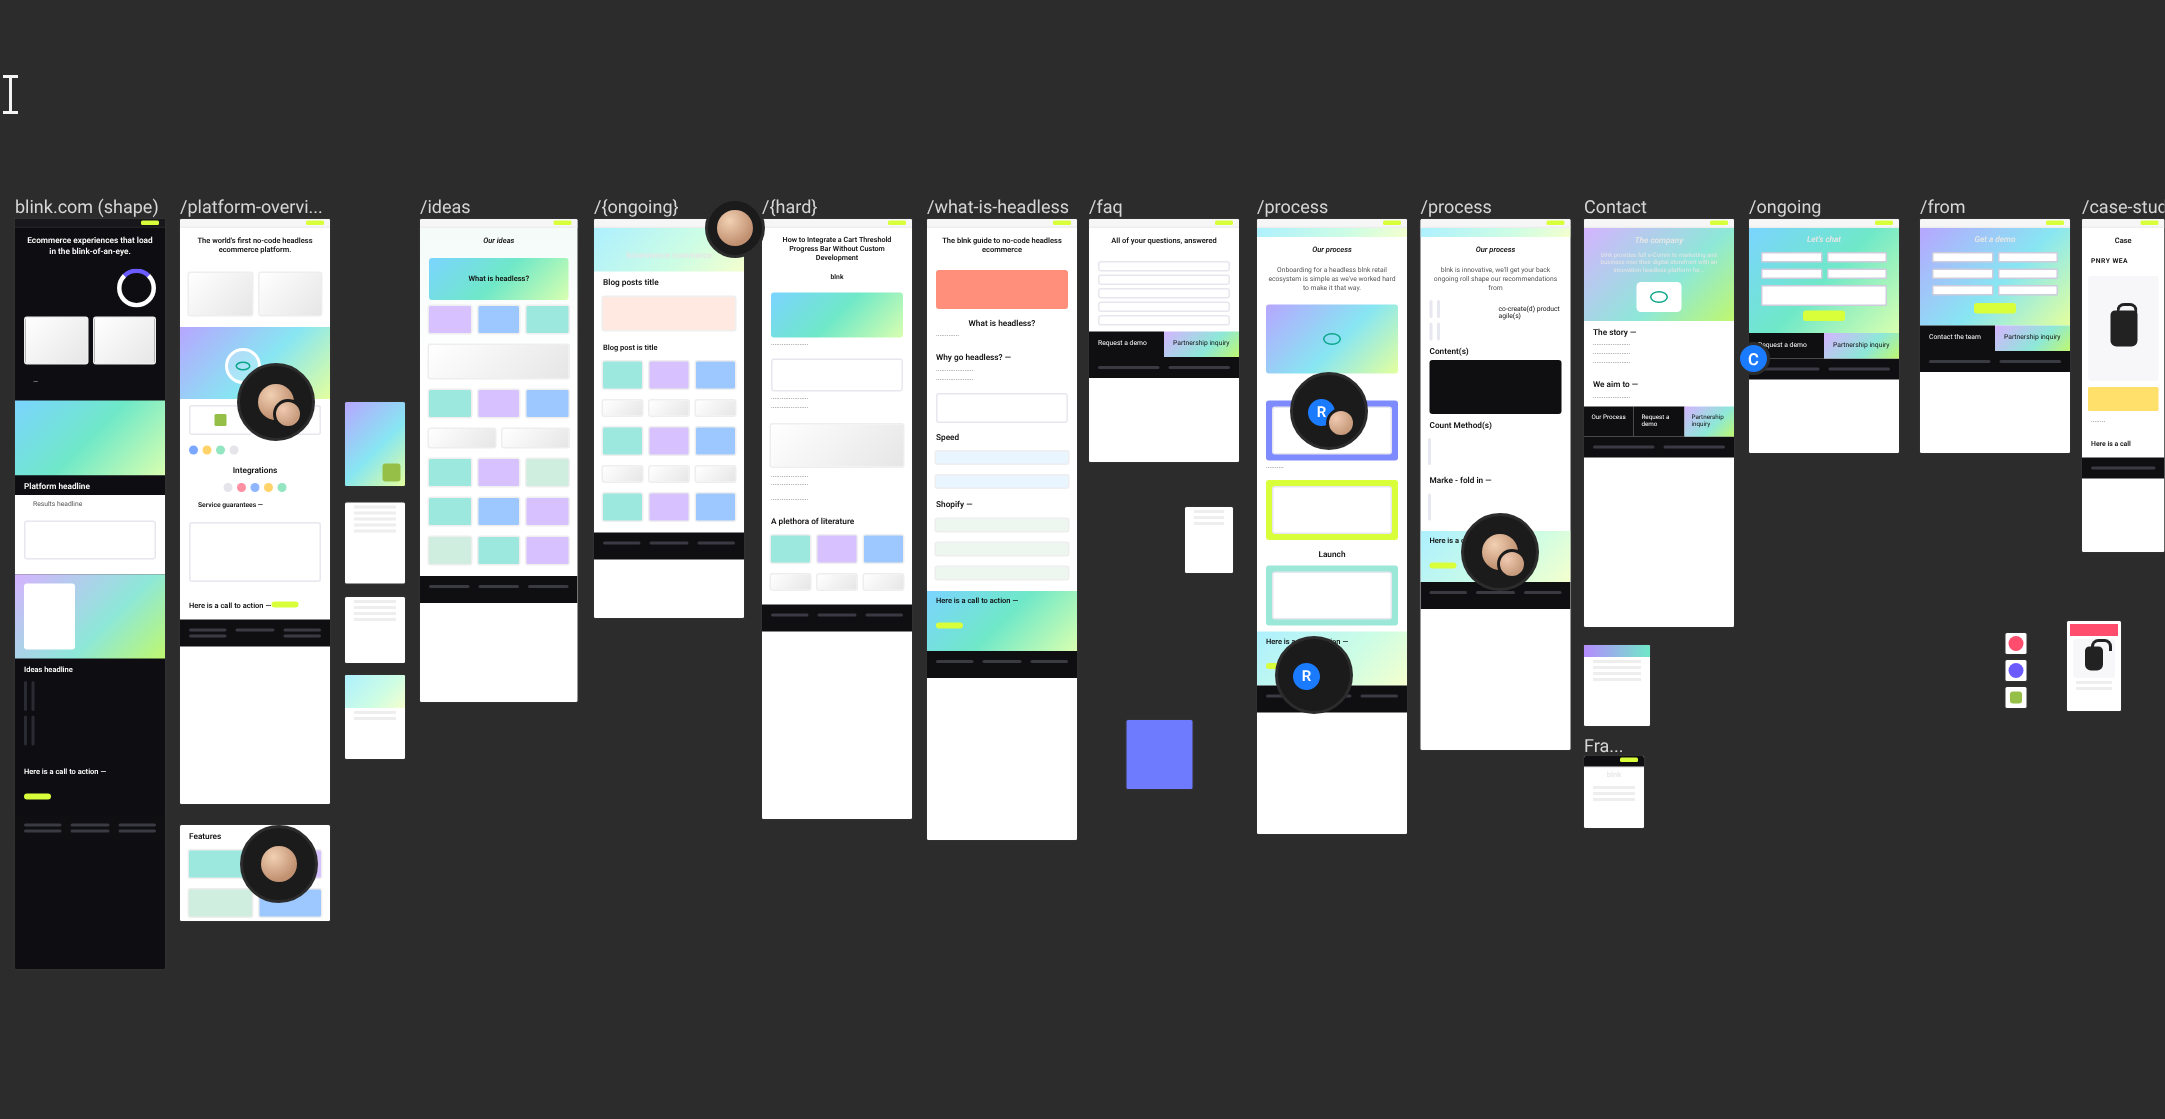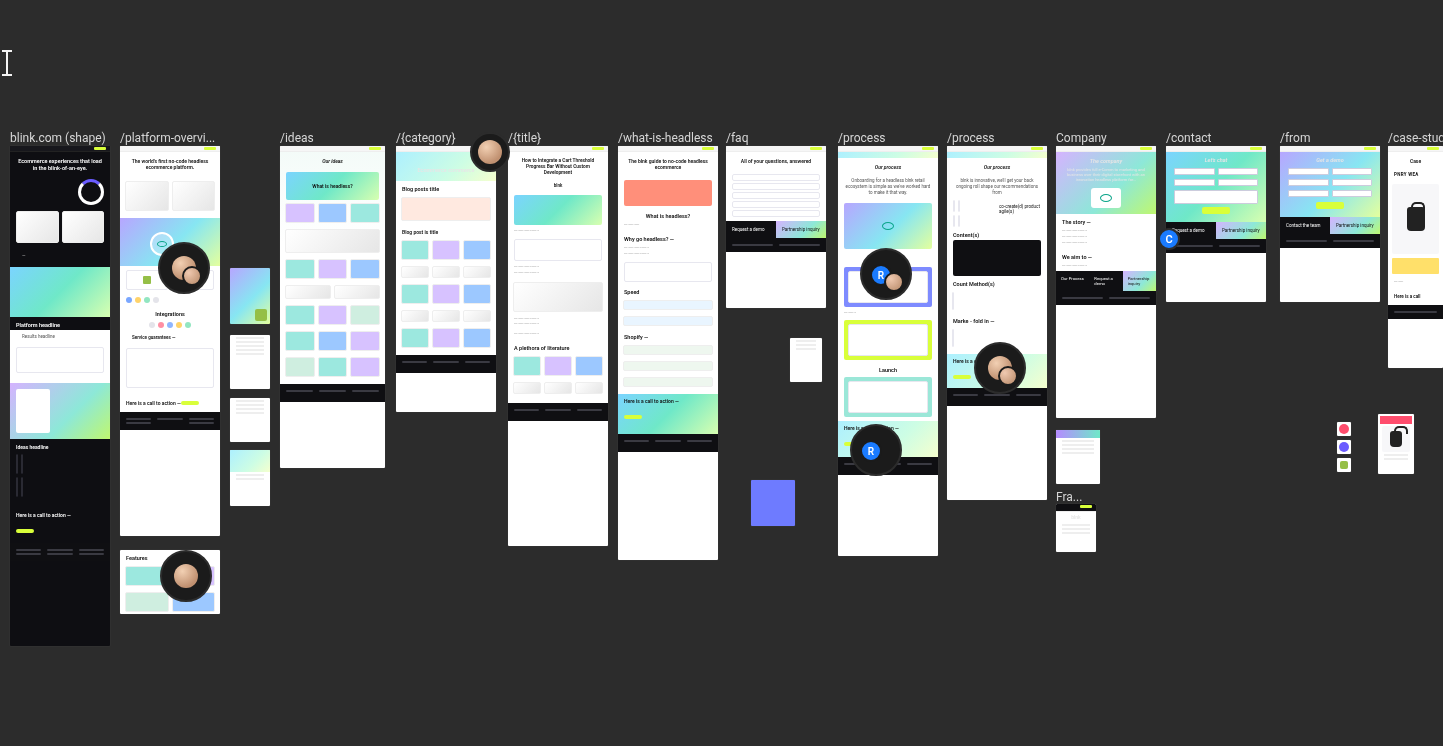--- a/index.html
+++ b/index.html
@@ -103,28 +103,28 @@
 </head>
 <body>
 
 <div class="canvas">
 
   <span class="cursor"></span>
 
   <span class="label" style="left:10px; top:131px;">blink.com (shape)</span>
   <span class="label" style="left:120px; top:131px;">/platform-overvi...</span>
   <span class="label" style="left:280px; top:131px;text-align:right;">/ideas</span>
-  <span class="label" style="left:396px; top:131px;">/{category}</span>
-  <span class="label" style="left:508px; top:131px;">/{title}</span>
+  <span class="label" style="left:396px; top:131px;">/{ongoing}</span>
+  <span class="label" style="left:508px; top:131px;">/{hard}</span>
   <span class="label" style="left:618px; top:131px;">/what-is-headless</span>
   <span class="label" style="left:726px; top:131px;">/faq</span>
   <span class="label" style="left:838px; top:131px;">/process</span>
   <span class="label" style="left:947px; top:131px;">/process</span>
-  <span class="label" style="left:1056px; top:131px;">Company</span>
-  <span class="label" style="left:1166px; top:131px;">/contact</span>
+  <span class="label" style="left:1056px; top:131px;">Contact</span>
+  <span class="label" style="left:1166px; top:131px;">/ongoing</span>
   <span class="label" style="left:1280px; top:131px;">/from</span>
   <span class="label" style="left:1388px; top:131px;">/case-stud</span>
 
   <div class="frame dark" style="left:10px; top:146px; width:100px; height:500px;">
     <div class="hdr" style="background:#17171c;border-color:#222;"></div>
     <div class="hero dk" style="font-size:5.5px;">Ecommerce experiences that load in the blink-of-an-eye.</div>
     <div style="height:26px; margin:0 6px; position:relative;">
       <div style="position:absolute;right:0;top:0;width:26px;height:26px;border:3px solid #fff;border-top-color:#6a5cff;border-radius:50%;"></div>
     </div>
     <div class="row" style="padding:6px;">

